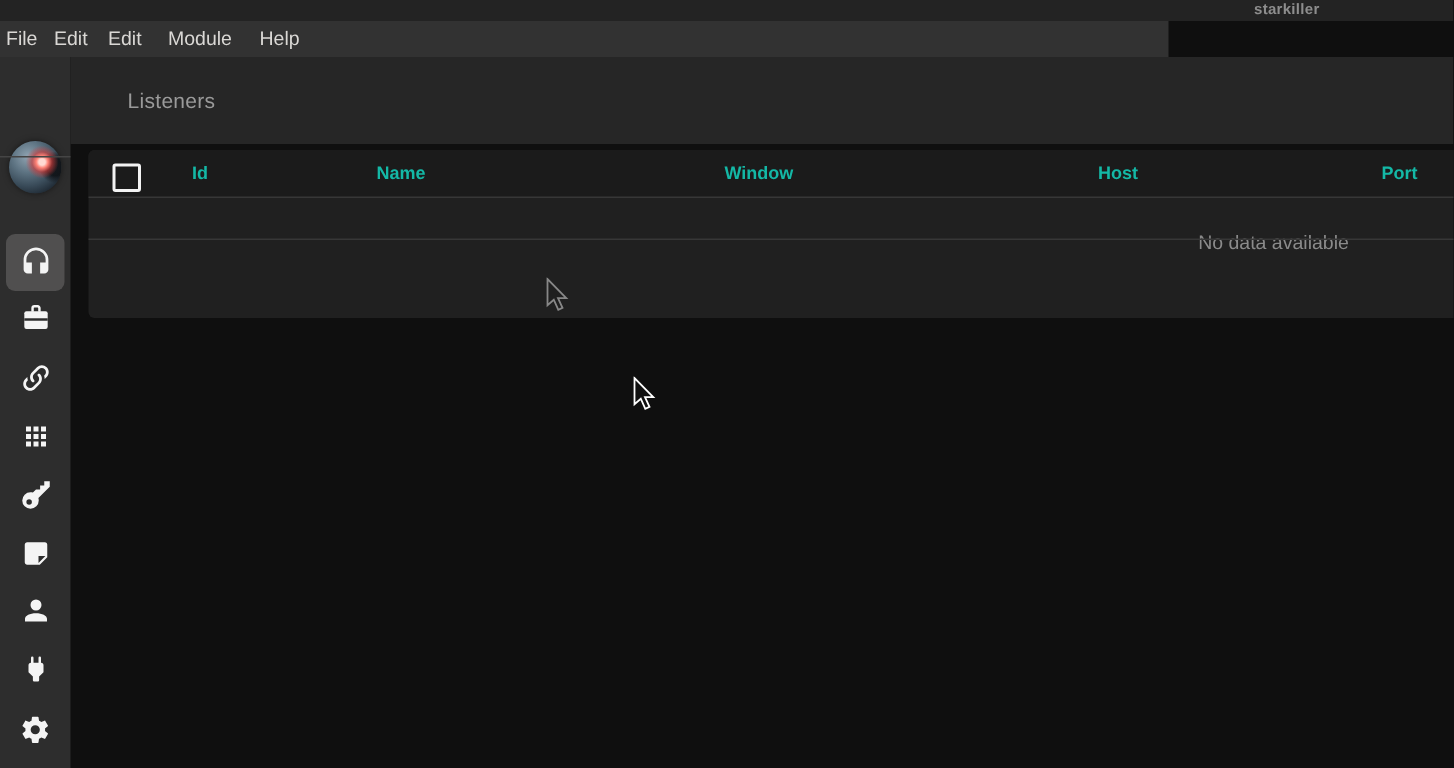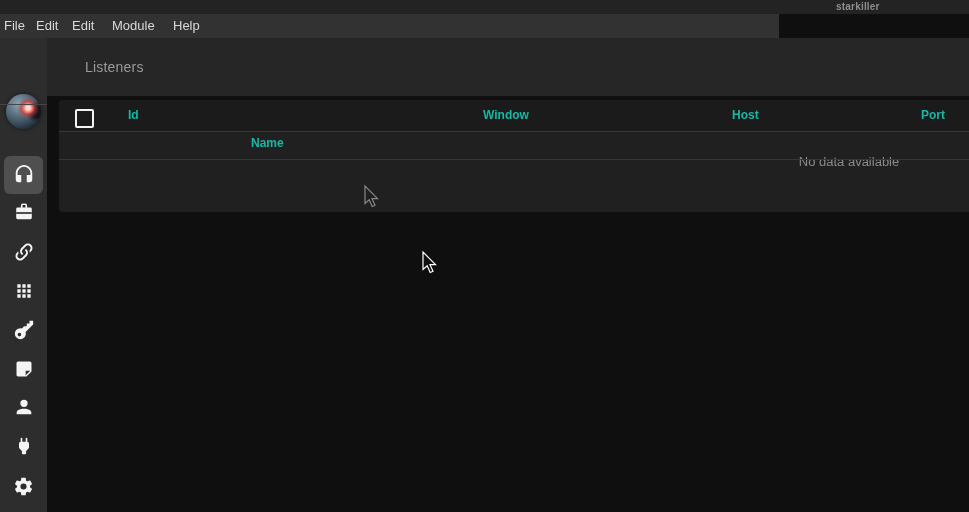--- a/index.html
+++ b/index.html
@@ -71,21 +71,21 @@
     background:#1b1b1b;border-radius:4px 0 0 0;
   }
   .checkbox{
     position:absolute;left:16px;top:9px;width:15px;height:15px;
     border:2px solid #f3f3f3;border-radius:2px;background:transparent;cursor:pointer;
   }
   .th{
     position:absolute;top:0;height:31px;line-height:31px;
     font-size:12px;font-weight:bold;color:#14b8a6;white-space:nowrap;cursor:pointer;
   }
-  .th-id{left:69px;} .th-name{left:192px;margin-top:28px;} .th-module{left:424px;}
+  .th-id{left:69px;} .th-name{left:192px;} .th-module{left:424px;}
   .th-host{left:673px;} .th-port{left:862px;}
   .tdivider{position:absolute;left:0;width:1580px;height:1px;background:#373737;}
   .td-1{top:31px;} .td-2{top:59px;}
   .empty-row{
     position:absolute;left:0;top:32px;width:1580px;height:27px;
     display:flex;align-items:center;justify-content:center;
   }
   .empty-row .empty-text{font-size:13px;color:#8a8a8a;margin-top:32px;}
   
   .cursor{position:absolute;pointer-events:none;}

